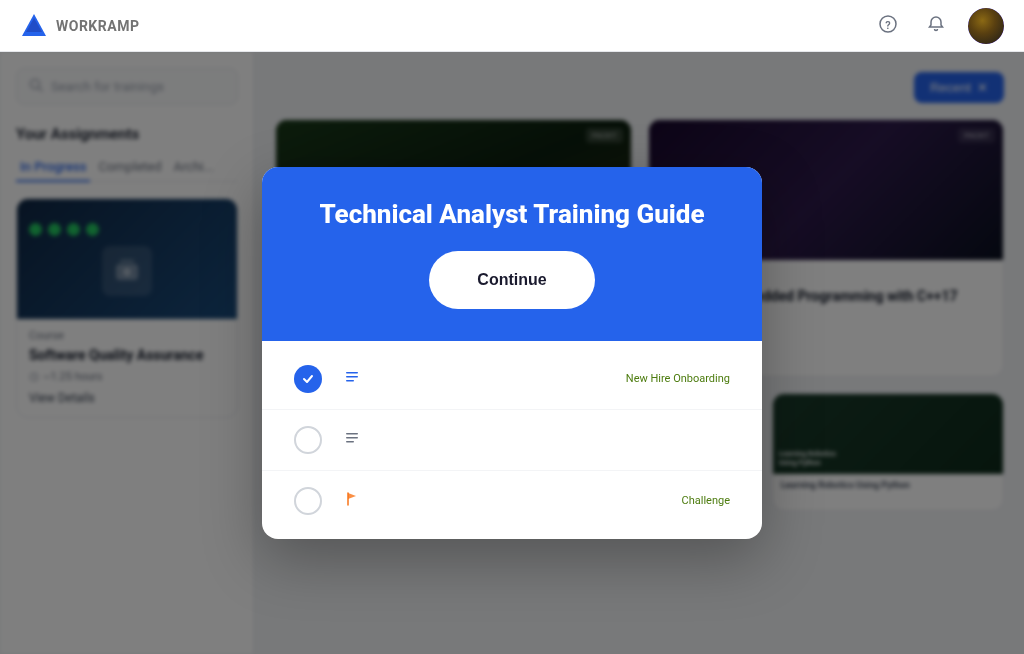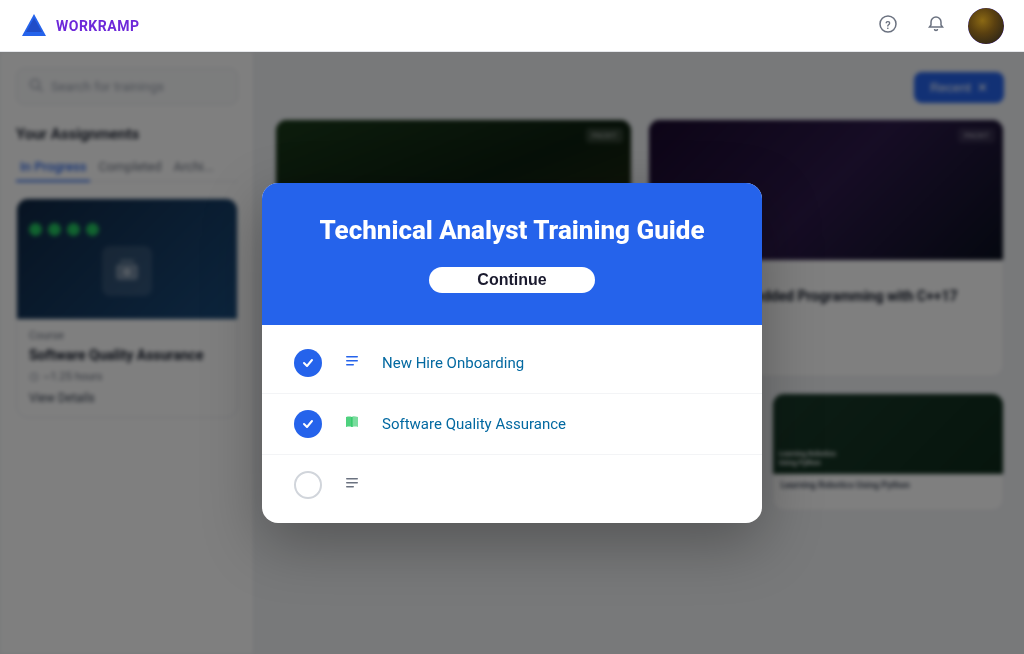--- a/index.html
+++ b/index.html
@@ -28,21 +28,21 @@
       align-items: center;
       gap: 8px;
     }
     .logo-triangle {
       width: 28px;
       height: 28px;
     }
     .logo-text {
       font-size: 14px;
       font-weight: 700;
-      color: #6d28d9;
+      color: #737373;
       letter-spacing: 0.5px;
     }
     .nav-right {
       margin-left: auto;
       display: flex;
       align-items: center;
       gap: 16px;
     }
     .nav-icon-btn {
       width: 32px;
@@ -316,21 +316,21 @@
       font-weight: 800;
       color: white;
       line-height: 1.2;
       margin-bottom: 20px;
     }
     .modal-continue-btn {
       background: white;
       color: #1a1a2e;
       border: none;
       border-radius: 30px;
-      padding: 4px 48px;
+      padding: 20px 48px;
       font-size: 16px;
       font-weight: 700;
       cursor: pointer;
     }
     .modal-body {
       padding: 8px 0;
     }
     .training-item {
       display: flex;
       align-items: center;
@@ -375,23 +375,24 @@
       flex-shrink: 0;
     }
     .training-icon-orange {
       color: #f97316;
       font-size: 16px;
       width: 28px;
       text-align: center;
       flex-shrink: 0;
     }
     .training-label {
-      font-size: 15px;
-      color: #0369a1;
+      font-size: 11px;
+      color: #4d7c0f;
       flex: 1;
+      text-align: right;
     }
     .training-list {
       position: relative;
     }
 
     .blur-bg {
       filter: blur(2px);
     }
 
     
@@ -610,45 +611,40 @@
               <svg width="16" height="16" viewBox="0 0 16 16" fill="none">
                 <rect x="2" y="3" width="12" height="1.5" rx="0.75" fill="#2563eb"></rect>
                 <rect x="2" y="7" width="12" height="1.5" rx="0.75" fill="#2563eb"></rect>
                 <rect x="2" y="11" width="8" height="1.5" rx="0.75" fill="#2563eb"></rect>
               </svg>
             </div>
             <span class="training-label">New Hire Onboarding</span>
           </div>
 
 
-          <div class="training-item">
-            <div class="check-circle">
-              <svg width="14" height="14" viewBox="0 0 14 14" fill="none">
-                <path d="M3 7 L6 10 L11 4" stroke="white" stroke-width="2" stroke-linecap="round" stroke-linejoin="round"></path>
-              </svg>
-            </div>
-            <div class="training-icon">
-              <svg width="18" height="18" viewBox="0 0 18 18" fill="none">
-                <path d="M3 4 C3 4 6 3 9 4 L9 14 C6 13 3 14 3 14 Z" fill="#22c55e" opacity="0.8"></path>
-                <path d="M9 4 C9 3 12 3 15 4 L15 14 C12 13 9 14 9 14 Z" fill="#22c55e" opacity="0.6"></path>
-                <path d="M9 4 L9 14" stroke="#22c55e" stroke-width="1"></path>
-              </svg>
-            </div>
-            <span class="training-label">Software Quality Assurance</span>
-          </div>
 
           <div class="training-item">
             <div class="empty-circle"></div>
             <div class="training-icon-blue">
               <svg width="16" height="16" viewBox="0 0 16 16" fill="none">
                 <rect x="2" y="3" width="12" height="1.5" rx="0.75" fill="#6b7280"></rect>
                 <rect x="2" y="7" width="12" height="1.5" rx="0.75" fill="#6b7280"></rect>
                 <rect x="2" y="11" width="8" height="1.5" rx="0.75" fill="#6b7280"></rect>
               </svg>
             </div>
           </div>
 
+          <div class="training-item">
+            <div class="empty-circle"></div>
+            <div class="training-icon-orange">
+              <svg width="16" height="16" viewBox="0 0 16 16" fill="none">
+                <path d="M4 2 L4 14" stroke="#f97316" stroke-width="1.5" stroke-linecap="round"></path>
+                <path d="M4 2 L12 5 L4 8" fill="#f97316" opacity="0.8"></path>
+              </svg>
+            </div>
+            <span class="training-label">Challenge</span>
+          </div>
         </div>
       </div>
     </div>
   </div>
 
 </div>
 
 </body></html>

